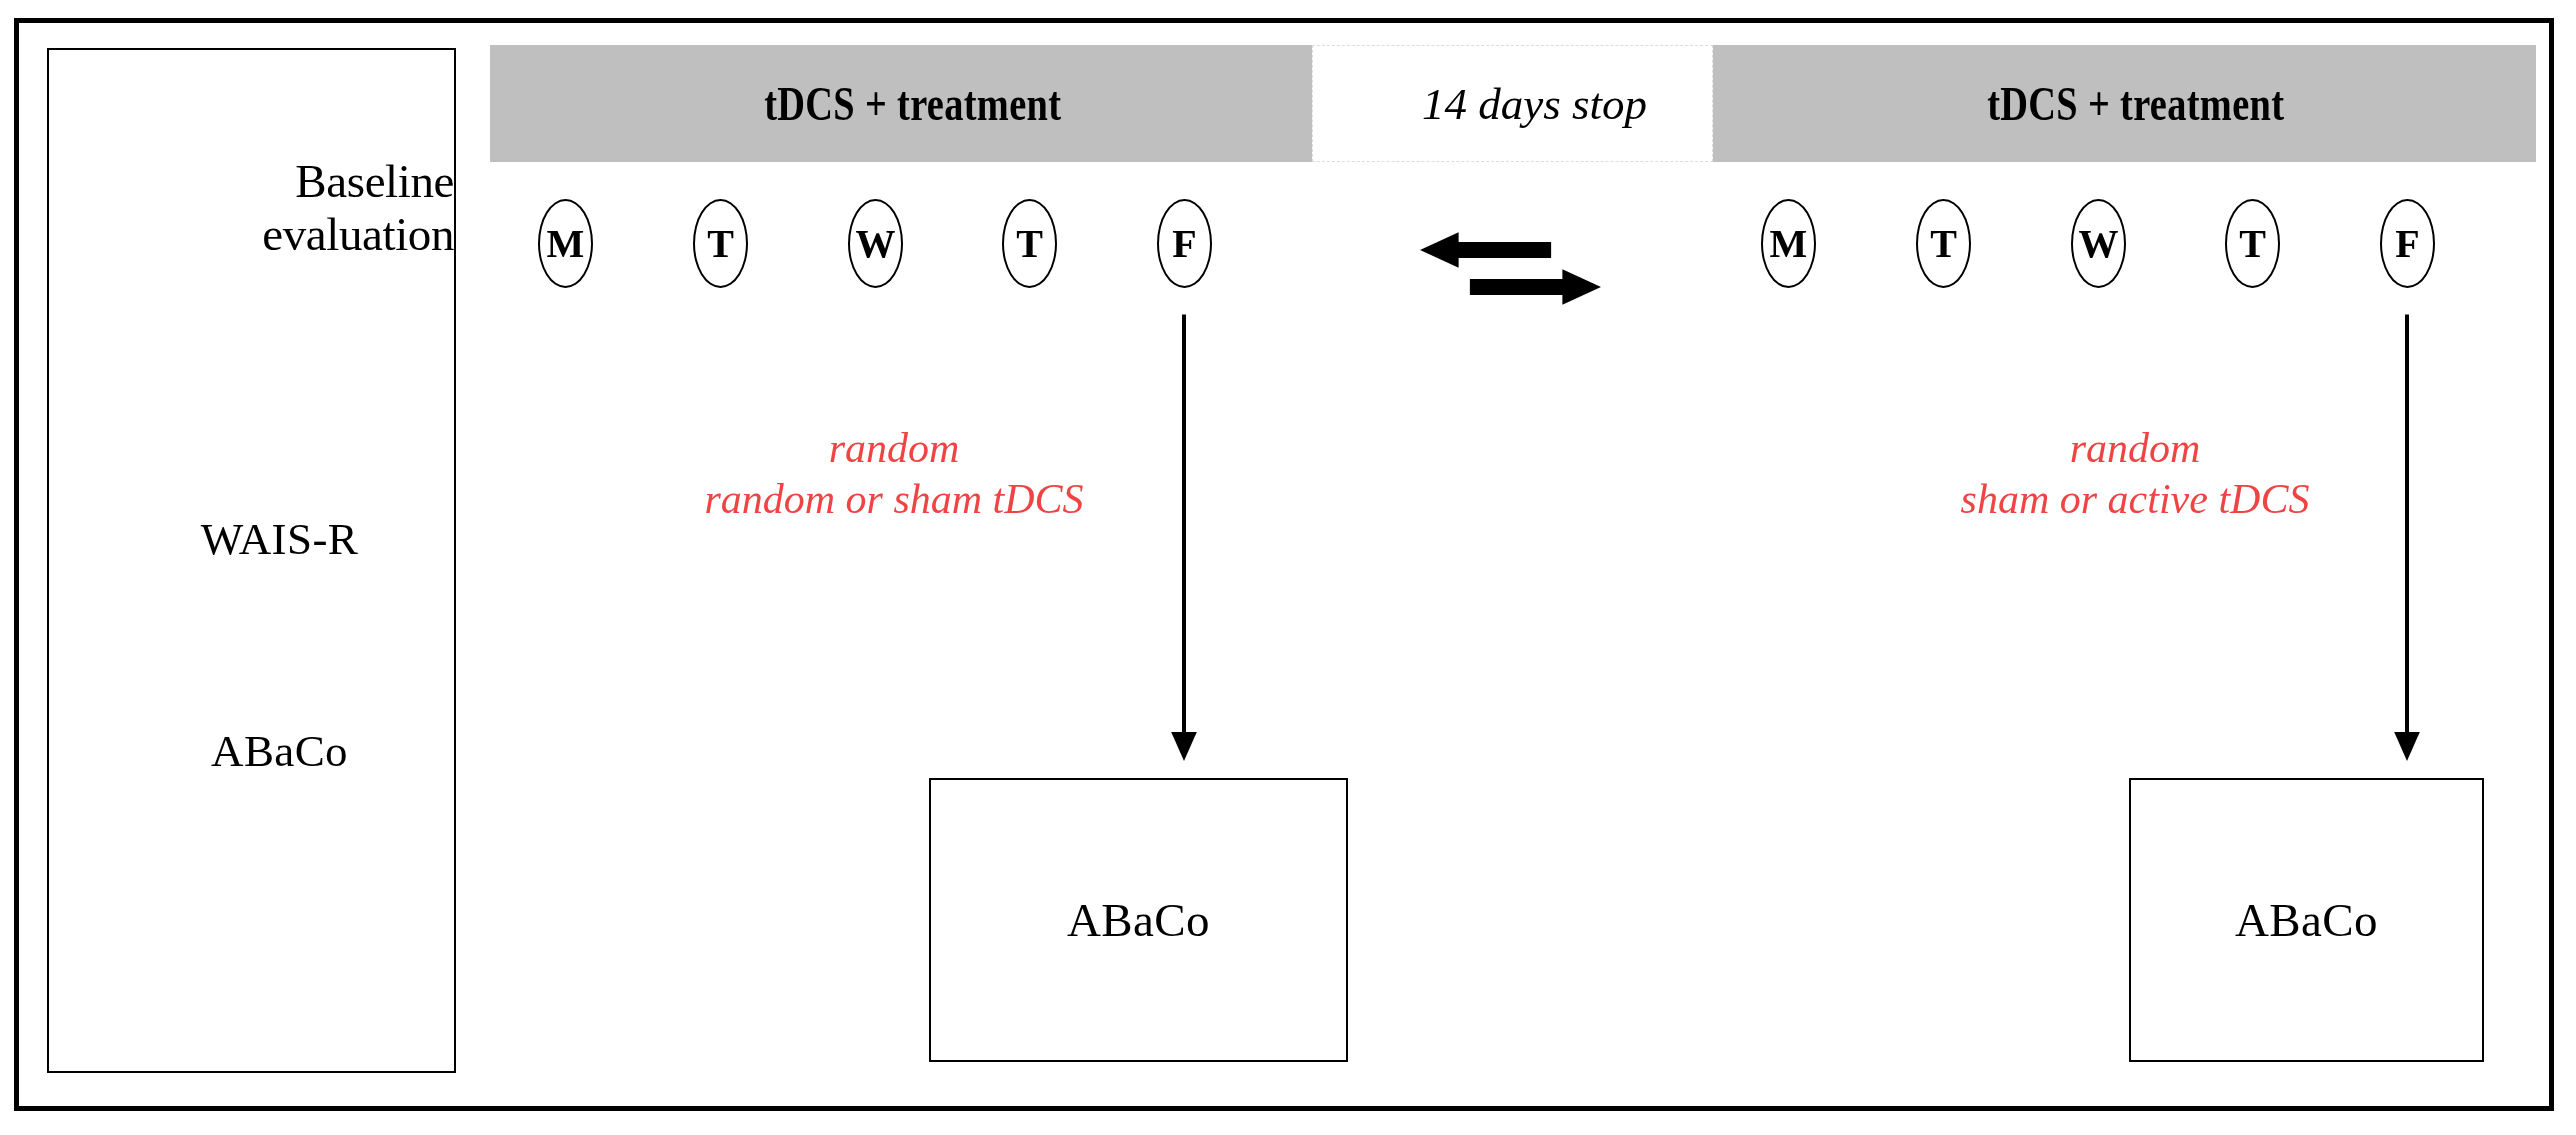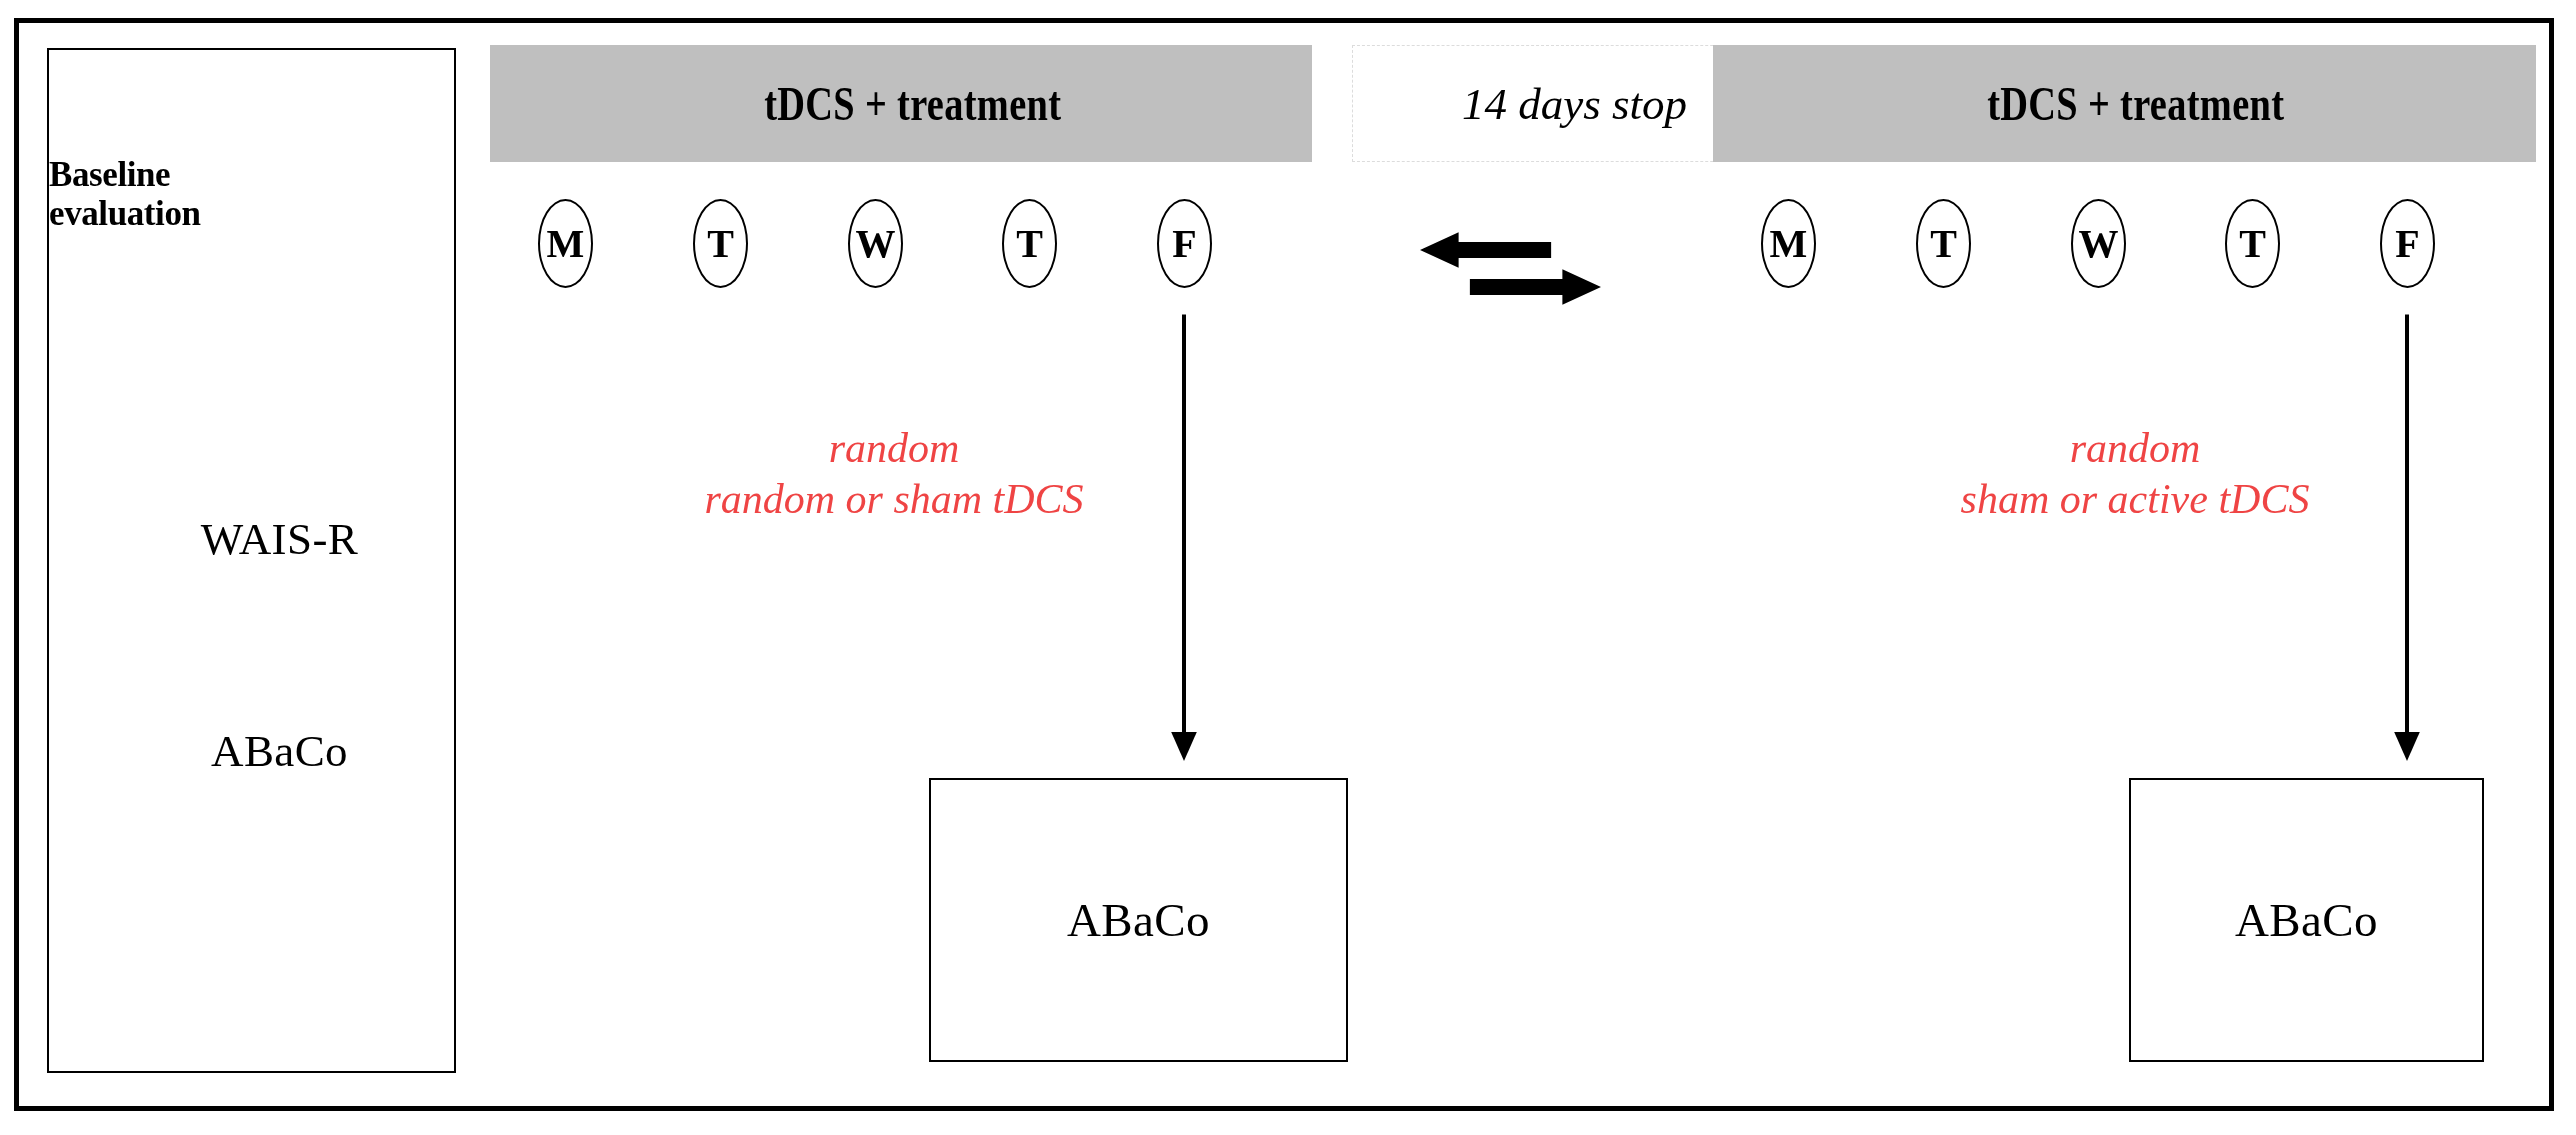--- a/index.html
+++ b/index.html
@@ -28,23 +28,23 @@
     left:47px; top:48px;
     width:409px; height:1025px;
     border:2.4px solid #000000;
     box-sizing:border-box;
     background:#ffffff;
   }
   #baseline-title{
     position:absolute;
     left:0; top:105px;
     width:100%;
-    text-align:left;
-    font-weight:bold;
-    font-size:35px;
+    text-align:right;
+    font-weight:normal;
+    font-size:47px;
     line-height:1.12;
     color:#000000;
     letter-spacing:-0.4px;
   }
   .baseline-item{
     position:absolute;
     left:0;
     width:100%;
     text-align:center;
     font-size:45px;
@@ -76,21 +76,21 @@
     transform:scaleX(0.80);
     transform-origin:center;
     white-space:nowrap;
     letter-spacing:0.4px;
   }
   #phase-banner-left{left:490px; width:822px;}
   #phase-banner-right{left:1713px; width:823px;}
 
   #washout-banner{
     position:absolute;
-    left:1352px; top:45px;
+    left:1312px; top:45px;
     width:401px; height:117px;
     background:#ffffff;
     border:0.8px dashed #dcdcdc;
     box-sizing:border-box;
     display:flex;
     align-items:center;
     justify-content:center;
     padding-left:44px;
   }
   #washout-label{

